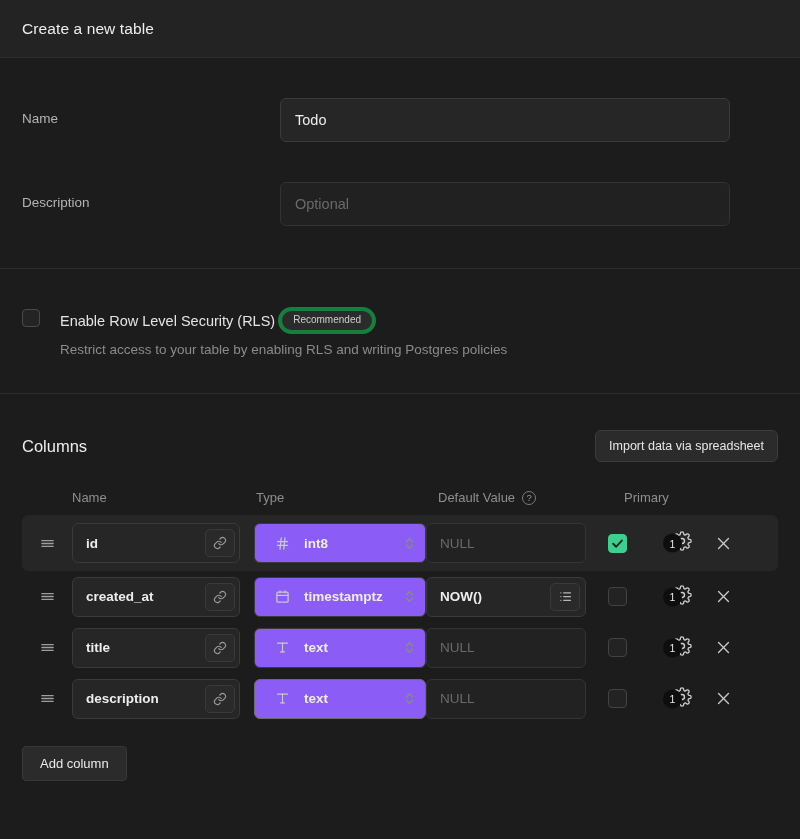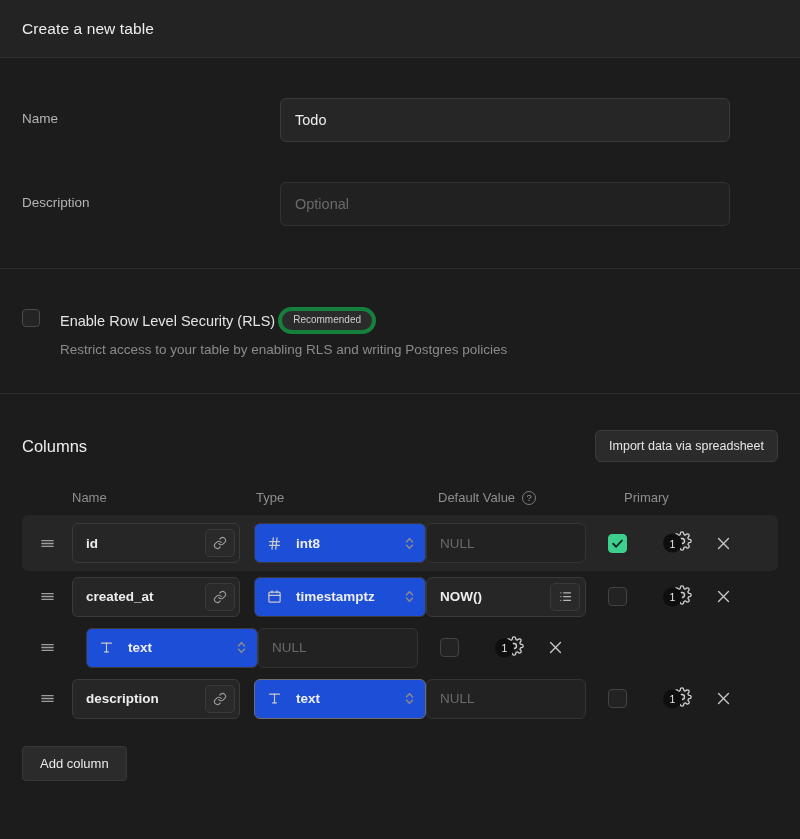--- a/index.html
+++ b/index.html
@@ -185,25 +185,25 @@
     border-radius: 5px;
     background: #2a2a2a;
     display: flex; align-items: center; justify-content: center;
     cursor: pointer;
     flex: 0 0 30px;
   }
 
   .type-field {
     width: 172px; flex: 0 0 172px;
     height: 40px;
-    background: #1d4ed8;
+    background: #8b5cf6;
     border: 1px solid #3a3a3a;
     border-radius: 6px;
     display: flex; align-items: center;
-    padding: 0 9px 0 12px;
+    padding: 0 9px 0 20px;
     margin-left: 14px;
     cursor: pointer;
   }
   .type-field.focused { border-color: #6d6d6d; }
   .type-icon { width: 20px; flex:0 0 20px; display:flex; align-items:center; color:#c9c9c9; }
   .type-text {
     flex: 1;
     color: #ededed; font-size: 13.5px; font-weight: 700;
     margin-left: 9px;
     overflow: hidden; white-space: nowrap;
@@ -474,20 +474,29 @@
   </div>
       <div class="col-row">
     <div class="drag-handle">
           <svg width="17" height="17" viewBox="0 0 24 24" fill="none" stroke="#9e9e9e" stroke-width="1.8" stroke-linecap="round">
             <line x1="4" y1="8" x2="20" y2="8"></line>
             <line x1="4" y1="12" x2="20" y2="12"></line>
             <line x1="4" y1="16" x2="20" y2="16"></line>
           </svg>
         </div>
 
+    <div class="name-field">
+      <span class="nf-text">title</span>
+      <span class="icon-btn-inline">
+            <svg width="14" height="14" viewBox="0 0 24 24" fill="none" stroke="#9a9a9a" stroke-width="2" stroke-linecap="round">
+              <path d="M10 13a5 5 0 0 0 7.5.5l3-3a5 5 0 0 0-7-7l-1.7 1.7"></path>
+              <path d="M14 11a5 5 0 0 0-7.5-.5l-3 3a5 5 0 0 0 7 7l1.7-1.7"></path>
+            </svg>
+          </span>
+    </div>
 
     <div class="type-field">
       <span class="type-icon">
             <svg width="15" height="15" viewBox="0 0 24 24" fill="none" stroke="currentColor" stroke-width="1.8" stroke-linecap="round">
               <line x1="4" y1="5" x2="20" y2="5"></line>
               <line x1="12" y1="5" x2="12" y2="19"></line>
               <line x1="9" y1="19" x2="15" y2="19"></line>
             </svg>
           </span>
       <span class="type-text">text</span>

